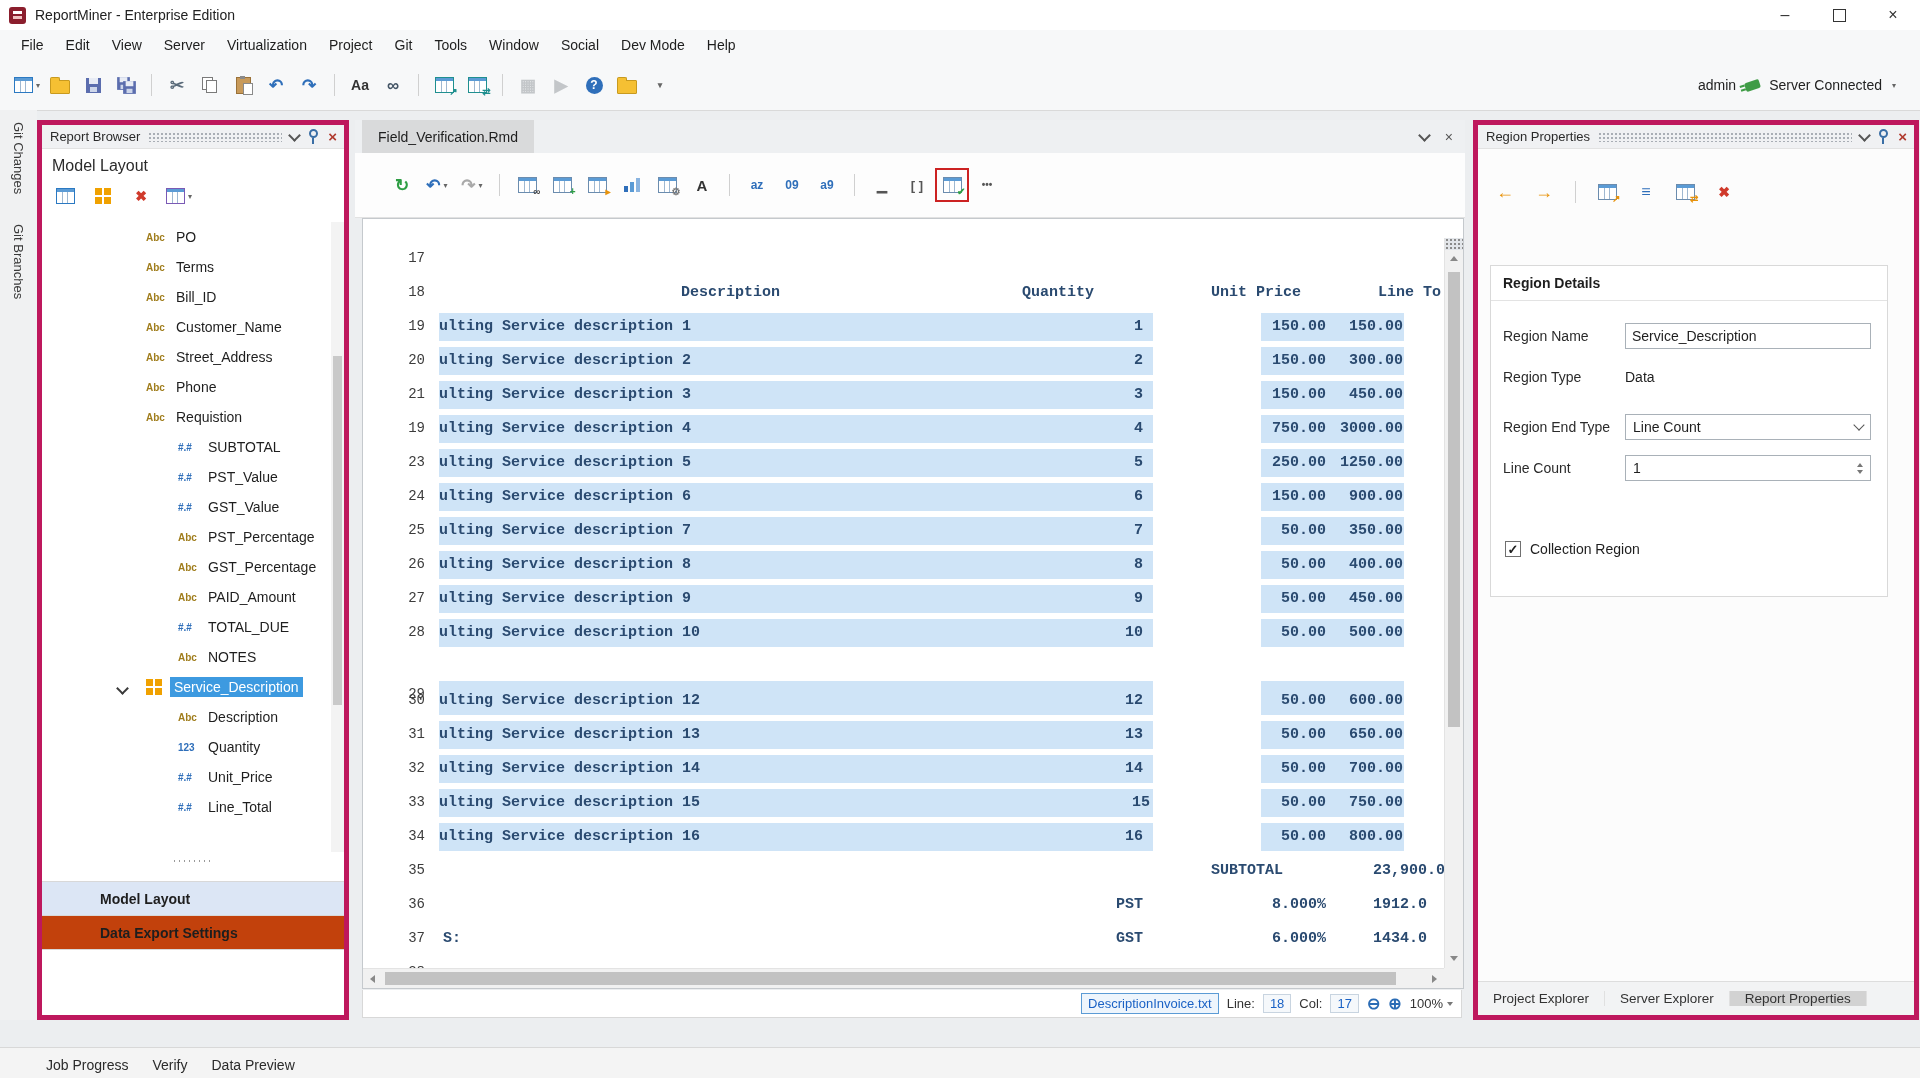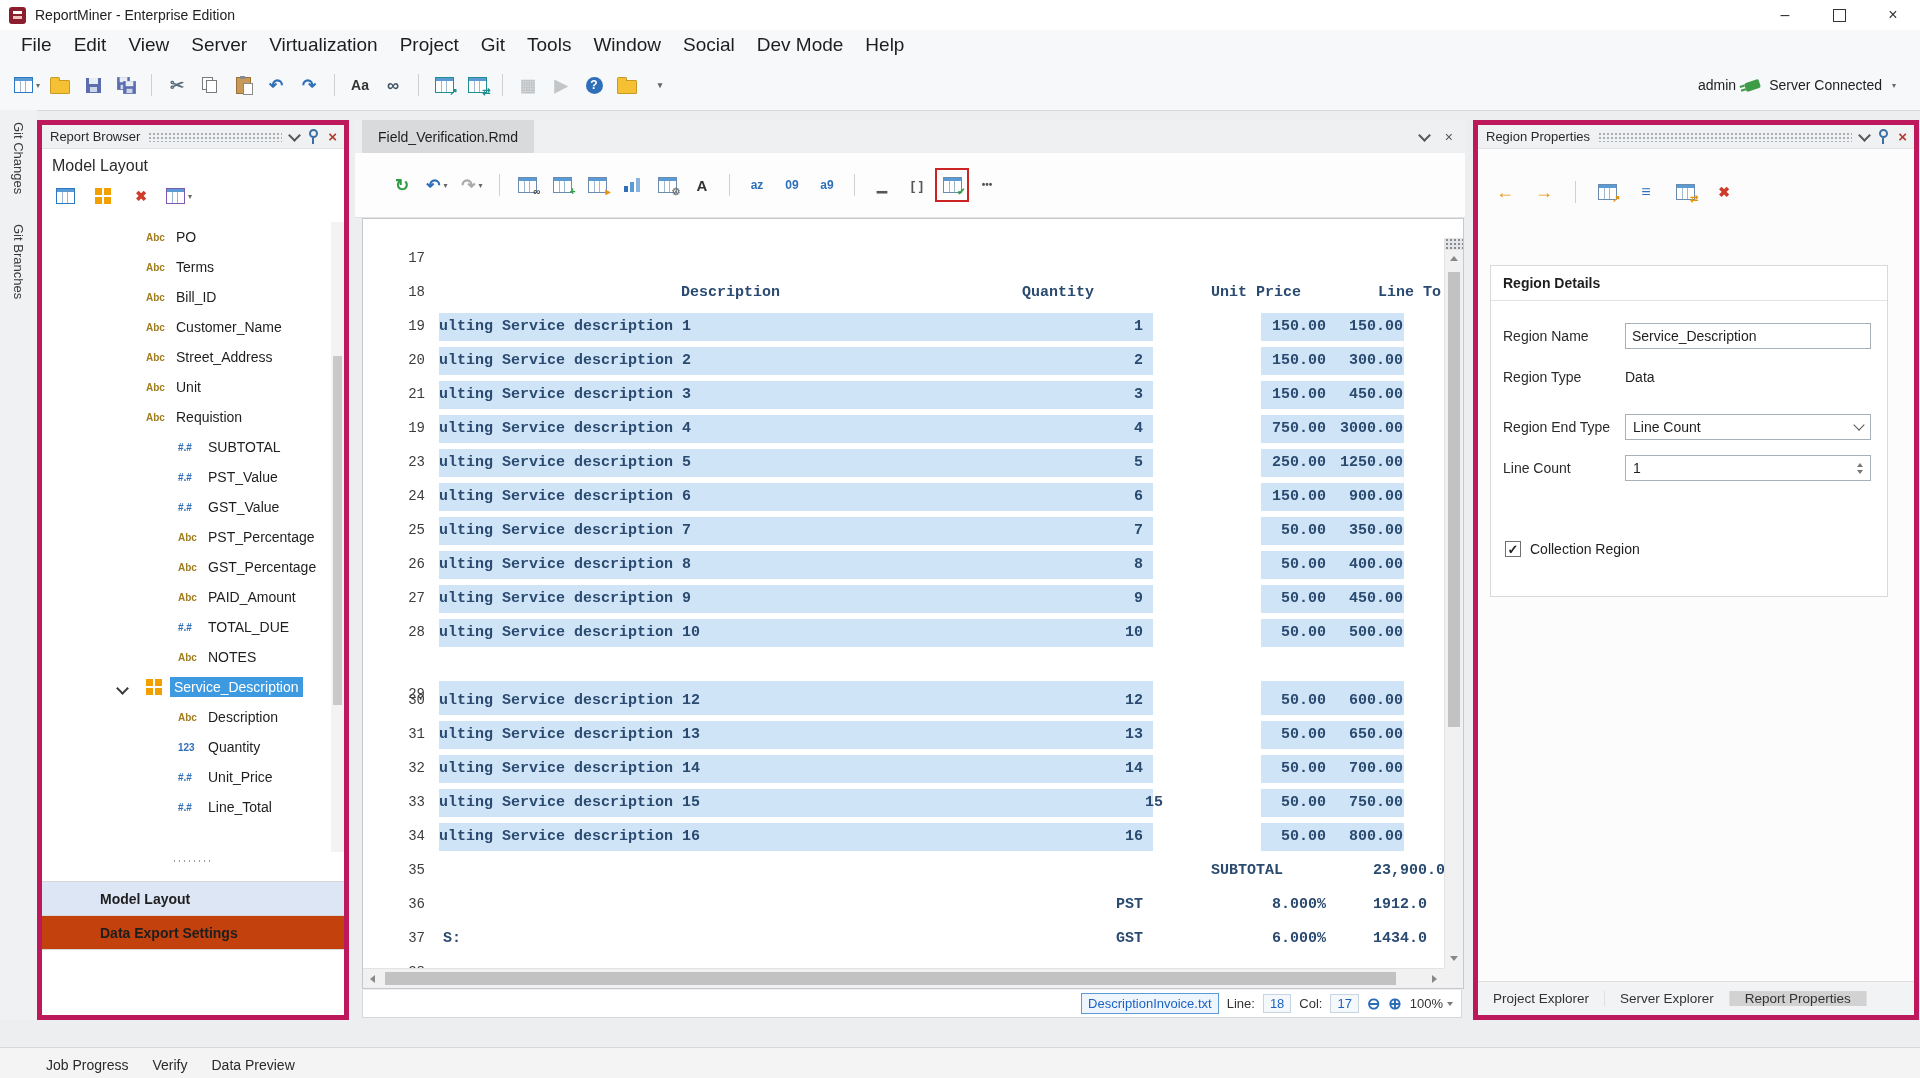--- a/index.html
+++ b/index.html
@@ -9,21 +9,21 @@
   .titlebar{position:absolute;left:0;top:0;right:0;height:30px;background:#ffffff;display:flex;align-items:center;border-bottom:1px solid #e8e8e8;}
   .app-icon{width:17px;height:17px;margin:0 9px;background:#8b1e2d;border-radius:3px;position:relative;flex:0 0 17px;}
   .app-icon::after{content:"";position:absolute;left:4px;right:4px;top:4px;height:3px;background:#fff;box-shadow:0 5px 0 #f0c0c0;}
   .title-text{font-size:14px;color:#222;}
   .win-controls{margin-left:auto;display:flex;height:100%;}
   .wc{width:54px;display:flex;align-items:center;justify-content:center;font-size:16px;color:#333;}
   .wc-box{width:11px;height:11px;border:1.5px solid #333;}
 
   
   .menubar{position:absolute;top:30px;left:0;right:0;height:30px;background:#f7f8f9;display:flex;align-items:center;padding-left:10px;}
-  .menu-item{padding:0 11px;font-size:19px;height:100%;display:flex;align-items:center;color:#1e1e1e;}
+  .menu-item{padding:0 11px;font-size:14px;height:100%;display:flex;align-items:center;color:#1e1e1e;}
 
   
   .toolbar{position:absolute;top:60px;left:0;right:0;height:50px;background:#f7f8f9;border-bottom:1px solid #d9d9d9;display:flex;align-items:center;padding-left:14px;gap:7px;}
   .tb-right{margin-left:auto;display:flex;align-items:center;gap:9px;padding-right:24px;font-size:14px;color:#222;}
   .icon-btn{min-width:26px;height:26px;display:inline-flex;align-items:center;justify-content:center;gap:2px;position:relative;}
   .gicon{font-weight:bold;line-height:1;font-size:17px;}
   .sep{width:1px;height:22px;background:#d0d0d0;margin:0 5px;align-self:center;}
   .dd{font-size:8px;color:#666;margin-left:1px;}
   .boxed{outline:2px solid #cc2222;outline-offset:2px;}
 
@@ -311,21 +311,21 @@
         <div class="trow" style="padding-left: 104px;">
           <span class="abc-ic">Abc</span>
           <span class="tlabel">Customer_Name</span>
         </div>
         <div class="trow" style="padding-left: 104px;">
           <span class="abc-ic">Abc</span>
           <span class="tlabel">Street_Address</span>
         </div>
         <div class="trow" style="padding-left: 104px;">
           <span class="abc-ic">Abc</span>
-          <span class="tlabel">Unit</span>
+          <span class="tlabel">Phone</span>
         </div>
         <div class="trow" style="padding-left: 104px;">
           <span class="abc-ic">Abc</span>
           <span class="tlabel">Requistion</span>
         </div>
         <div class="trow" style="padding-left: 136px;">
           <span class="num-ic">#.#</span>
           <span class="tlabel">SUBTOTAL</span>
         </div>
         <div class="trow" style="padding-left: 136px;">
@@ -604,21 +604,21 @@
             <span class="dtxt" style="left: 76px;">ulting Service description 14</span>
             <span class="dtxt" style="right: 320px;">14</span>
             <span class="dtxt" style="right: 137px;">50.00</span>
             <span class="dtxt" style="right: 60px;">700.00</span>
           </div>
           <div class="dline" style="top: 548px;">
             <span class="lnum">33</span>
             <span class="hl" style="left: 76px; width: 714px;"></span>
             <span class="hl" style="left: 898px; width: 143px;"></span>
             <span class="dtxt" style="left: 76px;">ulting Service description 15</span>
-            <span class="dtxt" style="right: 300px;">15</span>
+            <span class="dtxt" style="right: 313px;">15</span>
             <span class="dtxt" style="right: 137px;">50.00</span>
             <span class="dtxt" style="right: 60px;">750.00</span>
           </div>
           <div class="dline" style="top: 582px;">
             <span class="lnum">34</span>
             <span class="hl" style="left: 76px; width: 714px;"></span>
             <span class="hl" style="left: 898px; width: 143px;"></span>
             <span class="dtxt" style="left: 76px;">ulting Service description 16</span>
             <span class="dtxt" style="right: 320px;">16</span>
             <span class="dtxt" style="right: 137px;">50.00</span>

